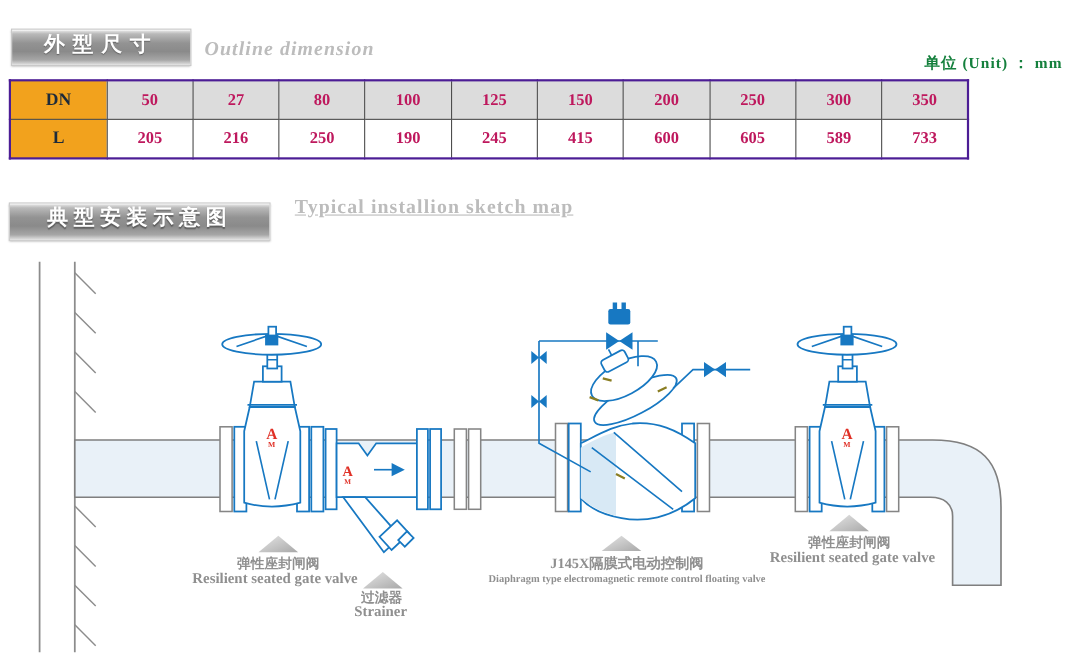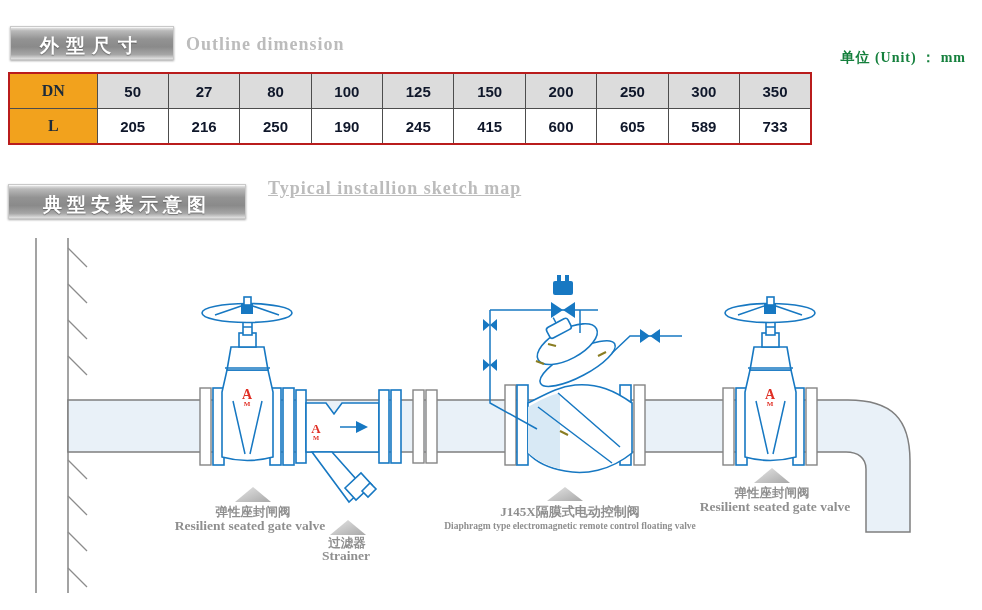--- a/index.html
+++ b/index.html
@@ -2,47 +2,47 @@
 <html><head>
 <meta charset="utf-8">
 <style>
   html,body{margin:0;padding:0;}
   body{
     width:982px;height:610px;background:#ffffff;position:relative;overflow:hidden;
     font-family:"Liberation Sans",sans-serif;
   }
   
   .banner{
-    position:absolute;display:flex;align-items:flex-end;justify-content:center;
+    position:absolute;display:flex;align-items:flex-start;justify-content:center;
     background:linear-gradient(180deg,#efefef 0%,#b9b9b9 12%,#939393 38%,#8a8a8a 62%,#a6a6a6 86%,#e2e2e2 100%);
     border:1px solid #c9c9c9;
     box-shadow:0 1px 2px rgba(0,0,0,.35), inset 0 1px 0 rgba(255,255,255,.55);
   }
   .banner .zh{
     color:#ffffff;font-weight:bold;font-size:19px;letter-spacing:7px;
     text-shadow:0 1px 1px rgba(0,0,0,.35);
     font-family:"Liberation Sans",sans-serif;white-space:nowrap;
   }
   .sec-en{
     position:absolute;font-family:"Liberation Serif",serif;font-weight:bold;
     color:#bcbcbc;font-size:18px;letter-spacing:1px;white-space:nowrap;
   }
   .unit-note{
     position:absolute;top:49px;right:16px;font-family:"Liberation Serif",serif;
     font-weight:bold;font-size:14px;color:#15803d;letter-spacing:1px;
   }
   
   table.dim{
-    position:absolute;left:8px;top:72px;width:804px;border-collapse:collapse;
-    border:2px solid #b91c1c;table-layout:fixed;
+    position:absolute;left:8px;top:72px;width:873px;border-collapse:collapse;
+    border:2px solid #4c1d95;table-layout:fixed;
   }
   table.dim td{
     border:1.6px solid #4d4d4d;text-align:center;height:32px;
-    font-weight:bold;font-size:15px;color:#0f172a;
-    font-family:Liberation Sans, sans-serif;
+    font-weight:bold;font-size:15px;color:#be185d;
+    font-family:Liberation Serif, serif;
   }
   table.dim td.rowhead{
     background:#F2A21D;color:#1d2b3a;font-family:"Liberation Serif",serif;
     font-size:16px;
   }
   table.dim tr.dn td{background:#DCDCDC;}
   table.dim tr.dn td.rowhead{background:#F2A21D;}
   table.dim col.hcol{width:88px;}
   
   svg text{user-select:none;}
@@ -52,21 +52,21 @@
   .blueln{stroke:#1778c2;fill:none;stroke-width:1.5;}
   .bluefill{fill:#1778c2;stroke:none;}
   .gray{stroke:#858585;fill:#ffffff;stroke-width:1.4;}
 </style>
 </head>
 <body>
 
 <div class="banner" style="left:10px;top:26px;width:162px;height:32px;">
   <span class="zh">外型尺寸</span>
 </div>
-<div class="sec-en" style="left:186px;top:34px;">Outline dimension</div>
+<div class="sec-en" style="left:186px;top:34px;font-style:italic;">Outline dimension</div>
 
 <div class="unit-note">单位 (Unit) ： mm</div>
 
 <table class="dim">
   <colgroup>
     <col class="hcol">
       <col>
       <col>
       <col>
       <col>

